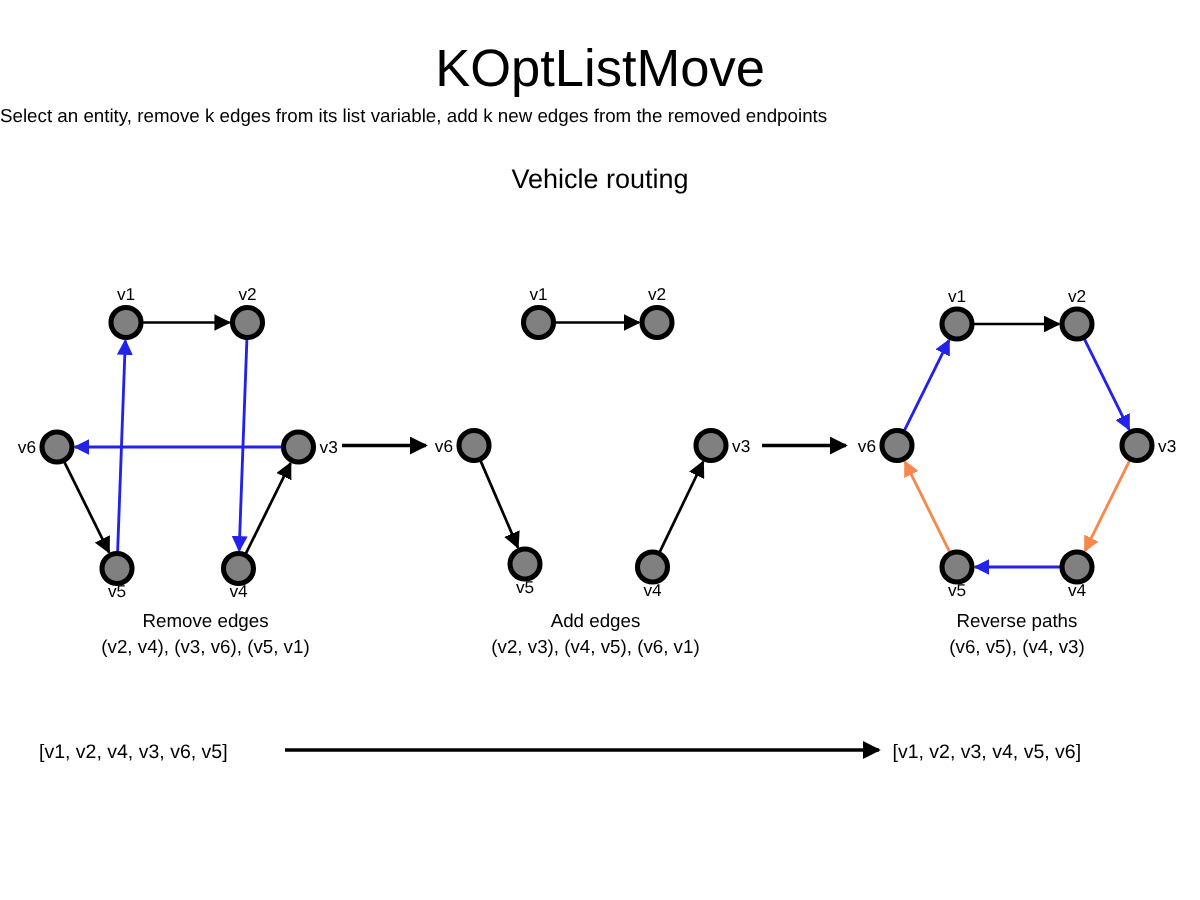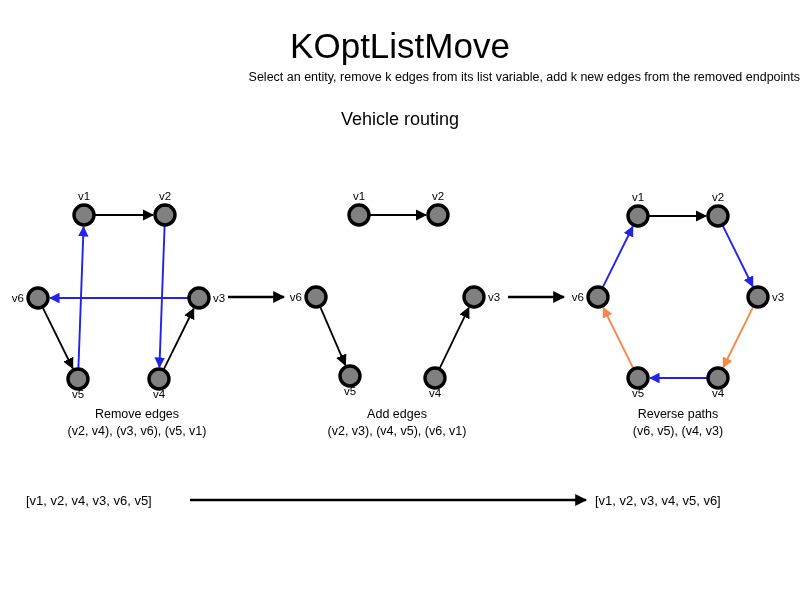--- a/index.html
+++ b/index.html
@@ -30,21 +30,21 @@
     font-size: 35px;
     font-weight: normal;
     letter-spacing: 0px;
     line-height: 40px;
   }
   .subtitle {
     position: absolute;
     left: 0;
     top: 69px;
     width: 800px;
-    text-align: right;
+    text-align: left;
     font-size: 12.5px;
     line-height: 16px;
   }
   .section-label {
     position: absolute;
     left: 0;
     top: 110px;
     width: 800px;
     text-align: center;
     font-size: 18px;

